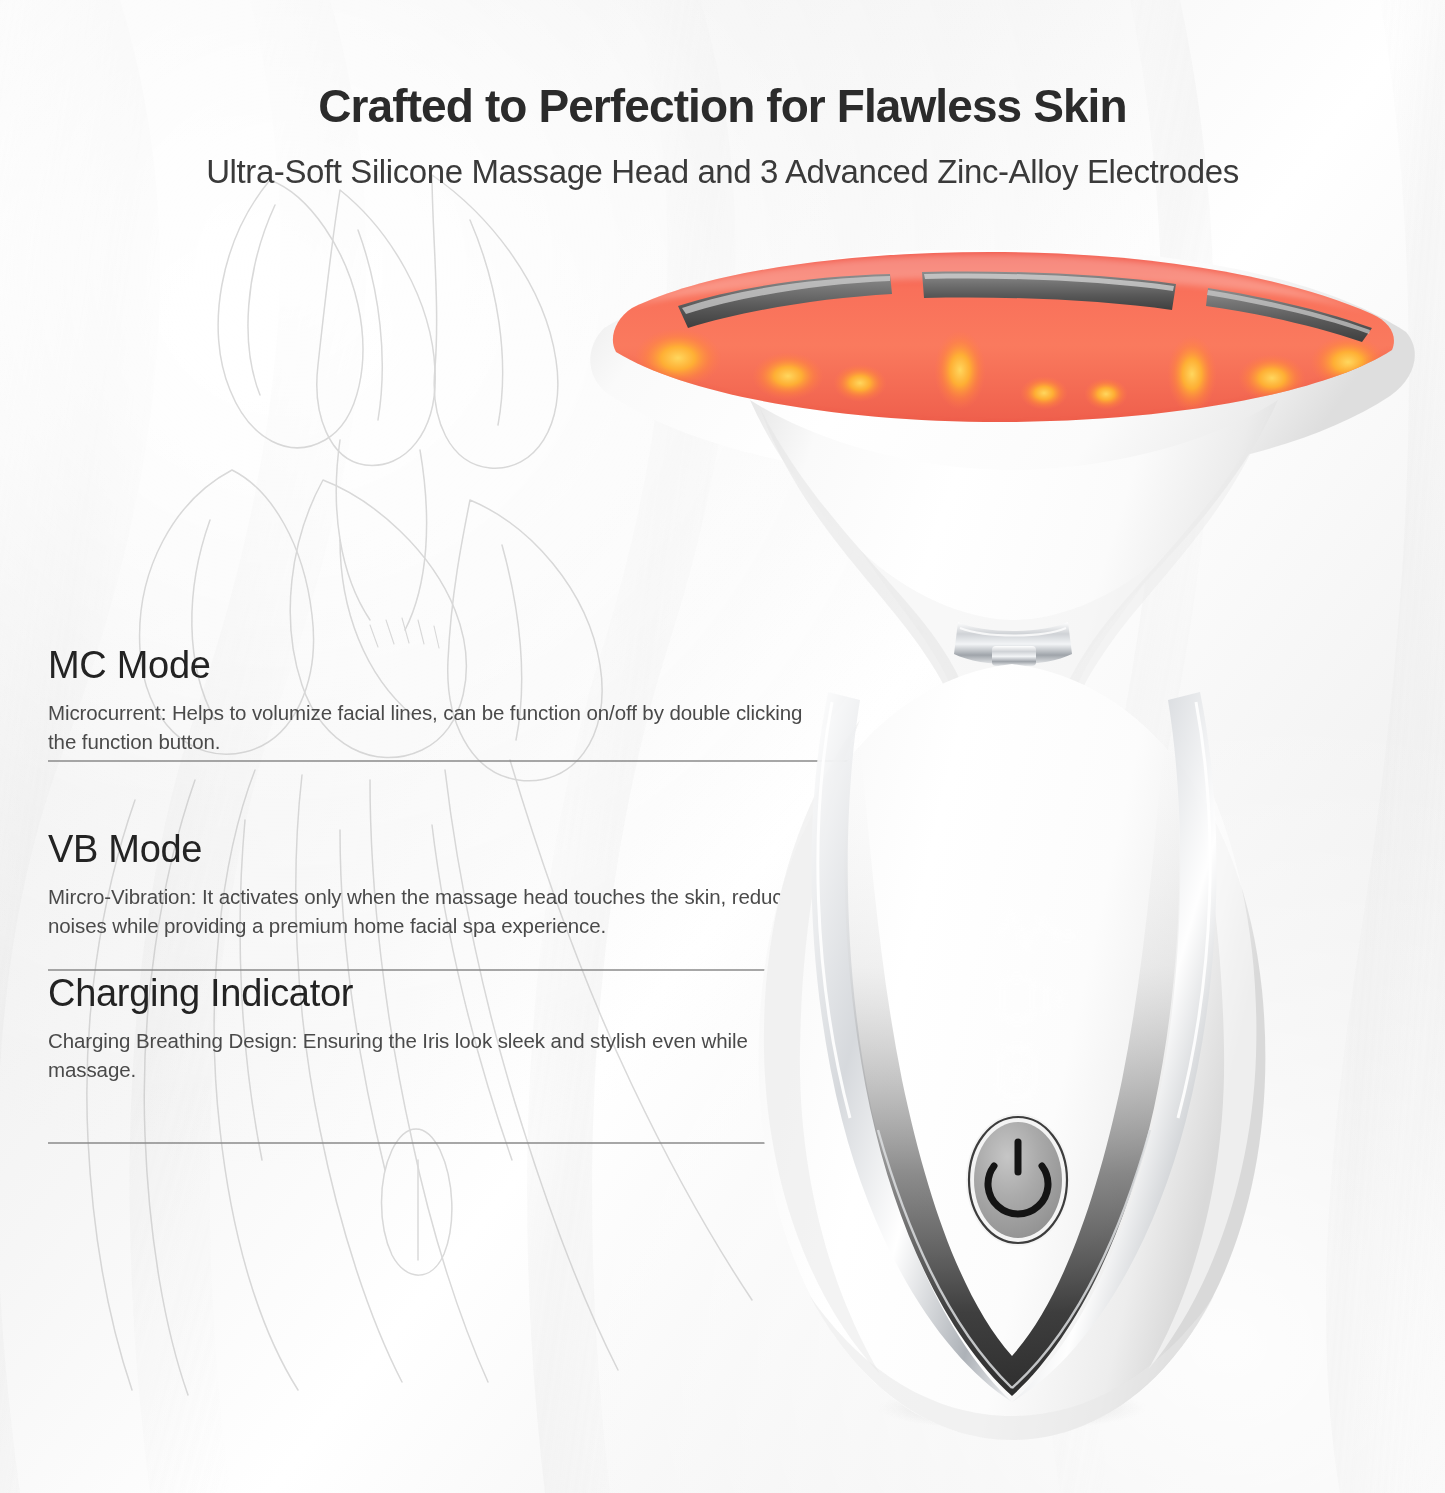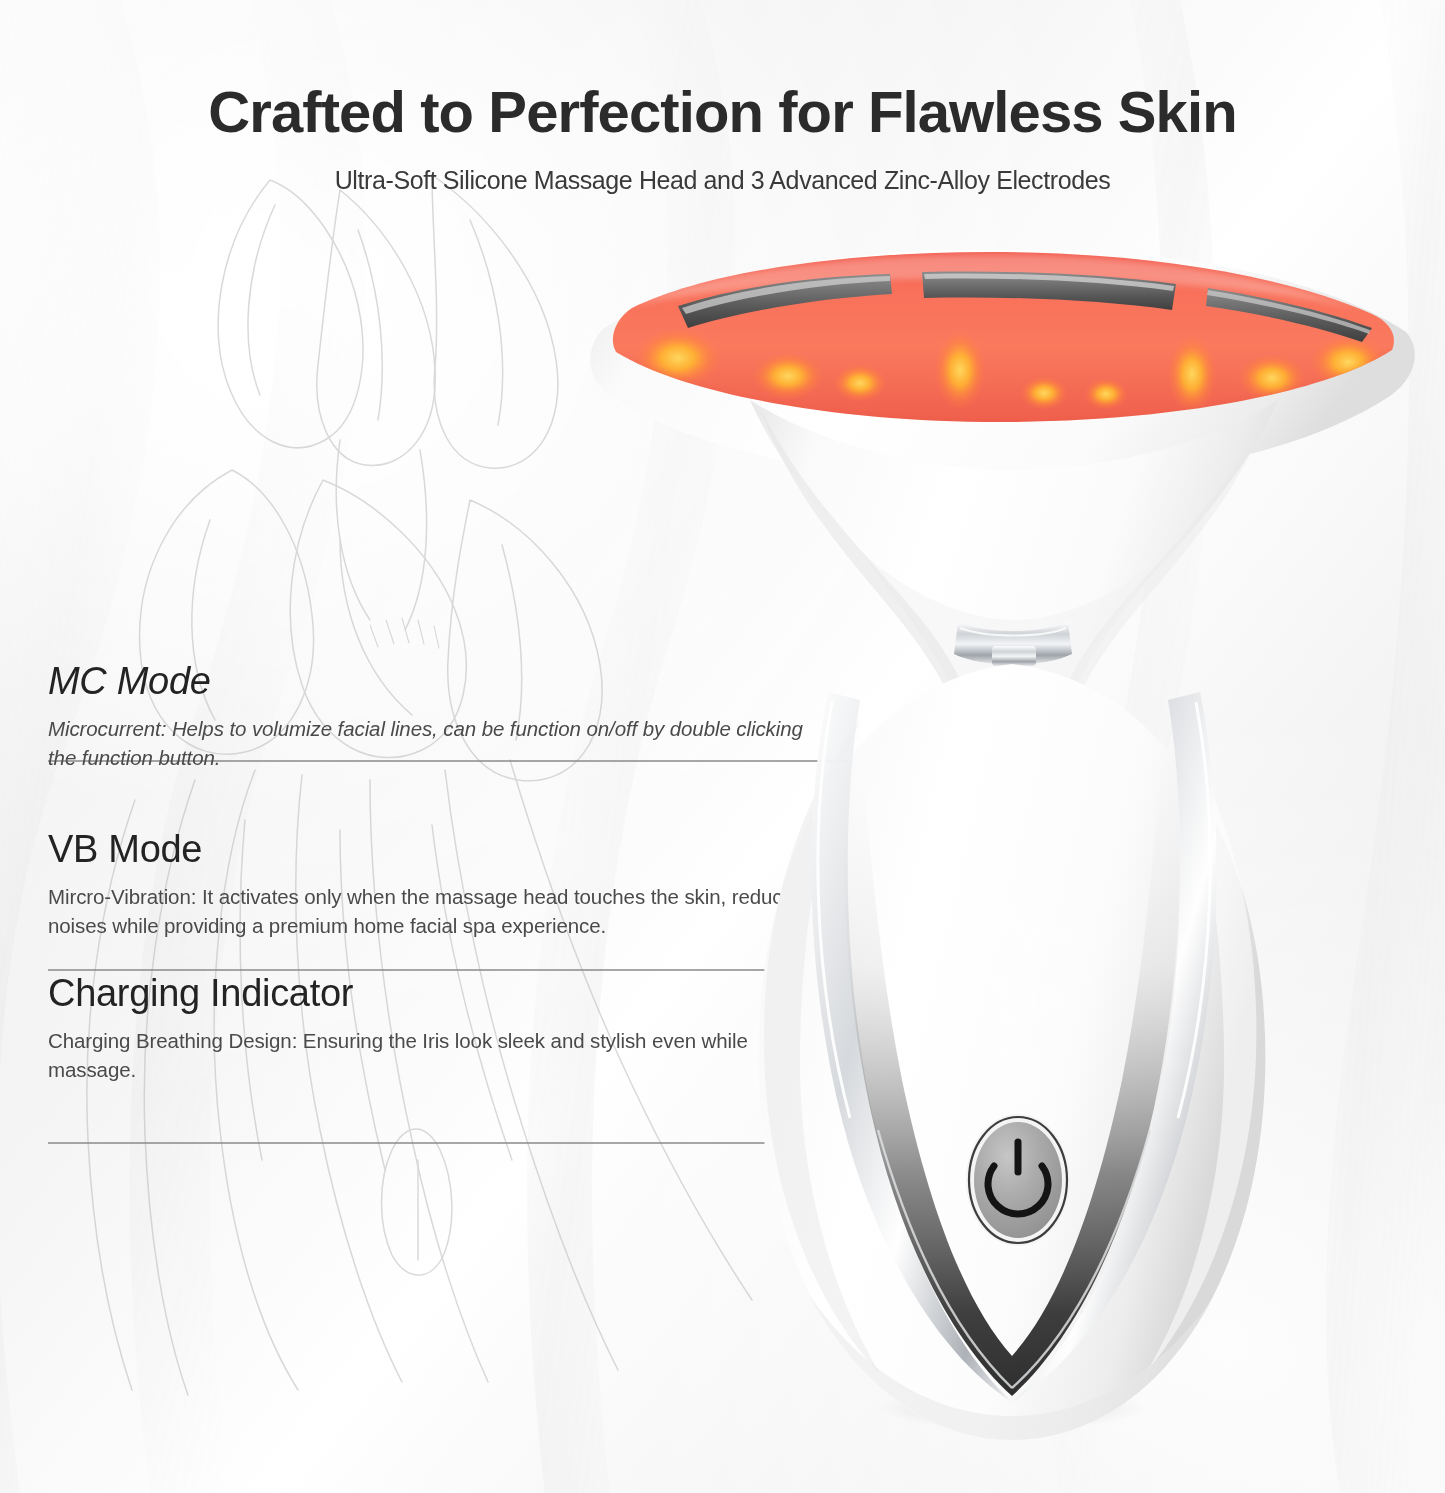--- a/index.html
+++ b/index.html
@@ -39,30 +39,30 @@
   .header {
     position: absolute;
     left: 0;
     top: 0;
     width: 1445px;
     text-align: center;
   }
   .headline {
     margin: 0;
     padding-top: 82px;
-    font-size: 58px;
+    font-size: 46px;
     font-weight: bold;
     letter-spacing: -0.9px;
     color: #2b2b2b;
     line-height: 1.05;
   }
   .subheadline {
     margin: 0;
     padding-top: 24px;
-    font-size: 25px;
+    font-size: 33px;
     font-weight: 400;
     letter-spacing: -0.4px;
     color: #3a3a3a;
     line-height: 1.1;
   }
 
   
   .feature {
     position: absolute;
     left: 48px;
@@ -78,21 +78,21 @@
   }
   .feature-body {
     margin: 0;
     padding-top: 12px;
     font-size: 20.5px;
     font-weight: 400;
     color: #4a4a4a;
     line-height: 1.42;
     letter-spacing: -0.1px;
   }
-  #feature-mc   { top: 662px; font-style: italic; }
+  #feature-mc   { top: 646px; }
   #feature-vb   { top: 830px; }
   #feature-chg  { top: 974px; }
 
   
   .callouts {
     position: absolute;
     inset: 0;
     pointer-events: none;
   }
 

